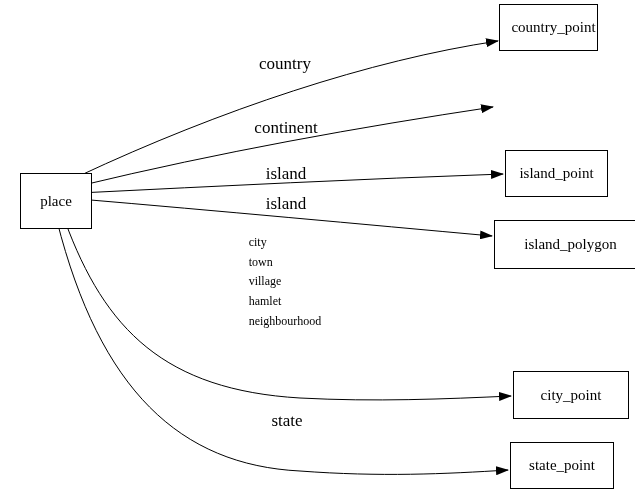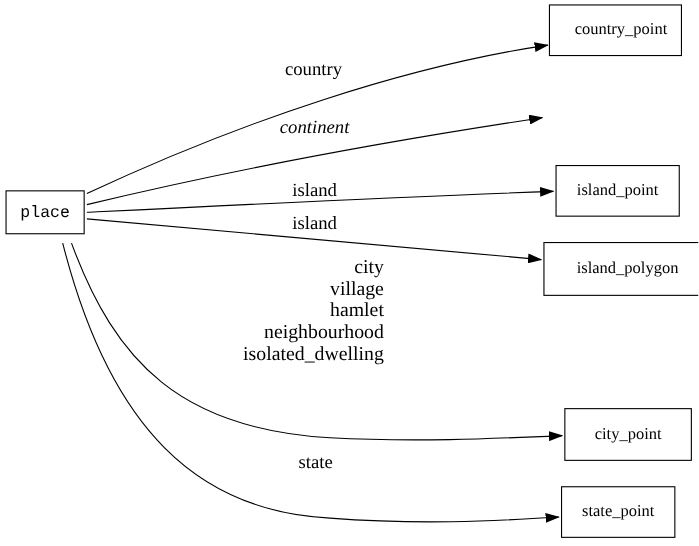--- a/index.html
+++ b/index.html
@@ -42,36 +42,36 @@
   .edge-label {
     position: absolute;
     transform: translate(-50%, -50%);
     font-size: 17px;
     white-space: nowrap;
     line-height: 1;
   }
   .edge-label-block {
     position: absolute;
     transform: translateX(-50%);
-    text-align: right;
-    font-size: 18px;
+    text-align: left;
+    font-size: 12px;
     line-height: 19.7px;
     white-space: nowrap;
   }
   
-  .node-place          { left: 5px;   top: 173px; width: 72px;  height: 40px; font-family: Liberation Mono, monospace; }
-  .node-country-point  { left: 499px; top: 4px;   width: 121px; height: 47px; padding-left: 10px; }
+  .node-place          { left: 20px;   top: 173px; width: 72px;  height: 56px; }
+  .node-country-point  { left: 499px; top: 4px;   width: 99px; height: 47px; padding-left: 10px; }
   .node-continent-point{ left: 494px; top: 77px;  width: 136px; height: 50px; }
-  .node-island-point   { left: 505px; top: 150px; width: 113px; height: 47px; }
+  .node-island-point   { left: 505px; top: 150px; width: 103px; height: 47px; }
   .node-island-polygon { left: 494px; top: 220px; width: 153px; height: 49px; }
   .node-city-point     { left: 513px; top: 371px; width: 116px;  height: 48px; }
   .node-state-point    { left: 510px; top: 442px; width: 104px; height: 47px; }
   
   .lbl-country  { left: 285px; top: 63px;  }
-  .lbl-continent{ left: 286px; top: 115px; font-style: italic; }
+  .lbl-continent{ left: 286px; top: 127px; }
   .lbl-island-1 { left: 286px; top: 173px; }
   .lbl-island-2 { left: 286px; top: 203px; }
   .lbl-city     { left: 285px; top: 233px; }
   .lbl-state    { left: 287px; top: 420px; }
 </style>
 </head>
 <body>
 
 <div class="canvas">
 
@@ -96,21 +96,21 @@
   <div class="node node-city-point">city_point</div>
   <div class="node node-state-point">state_point</div>
 
   <div class="edge-label lbl-country">country</div>
   <div class="edge-label lbl-continent">continent</div>
   <div class="edge-label lbl-island-1">island</div>
   <div class="edge-label lbl-island-2">island</div>
 
   <div class="edge-label-block lbl-city">
     <div>city</div>
+    <div>town</div>
     <div>village</div>
     <div>hamlet</div>
     <div>neighbourhood</div>
-    <div>isolated_dwelling</div>
   </div>
 
   <div class="edge-label lbl-state">state</div>
 
 </div>
 
 </body></html>

